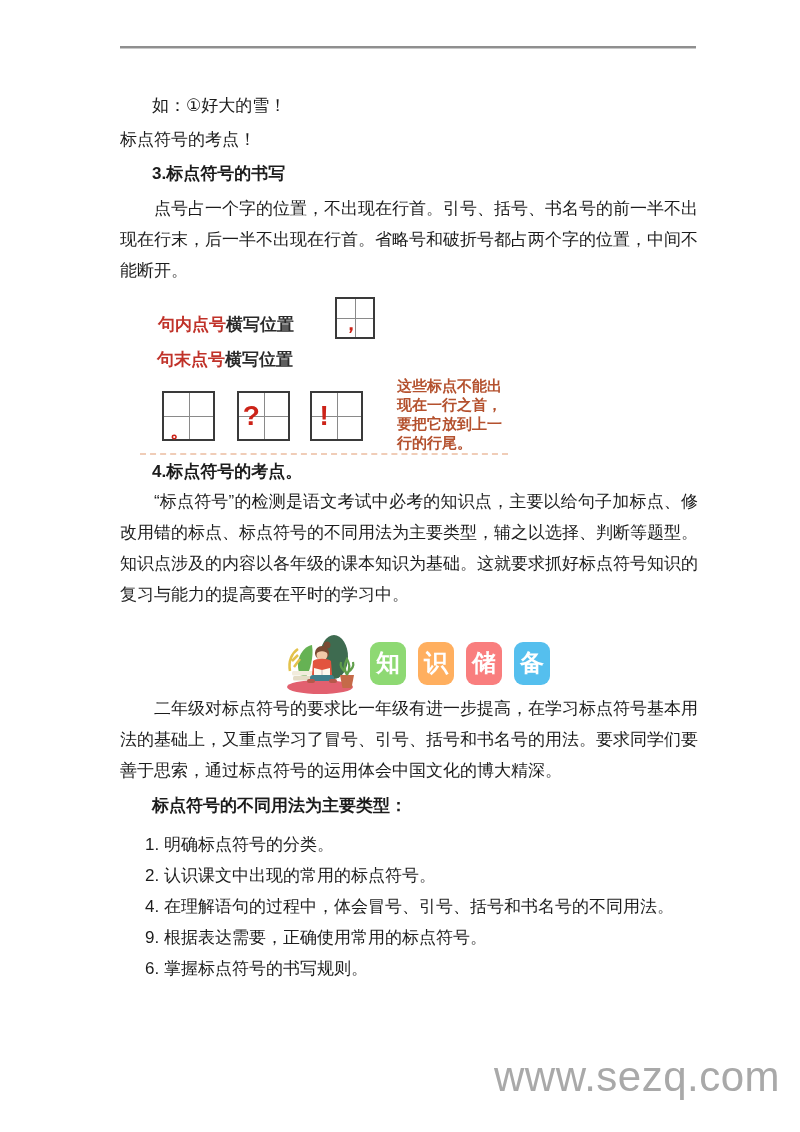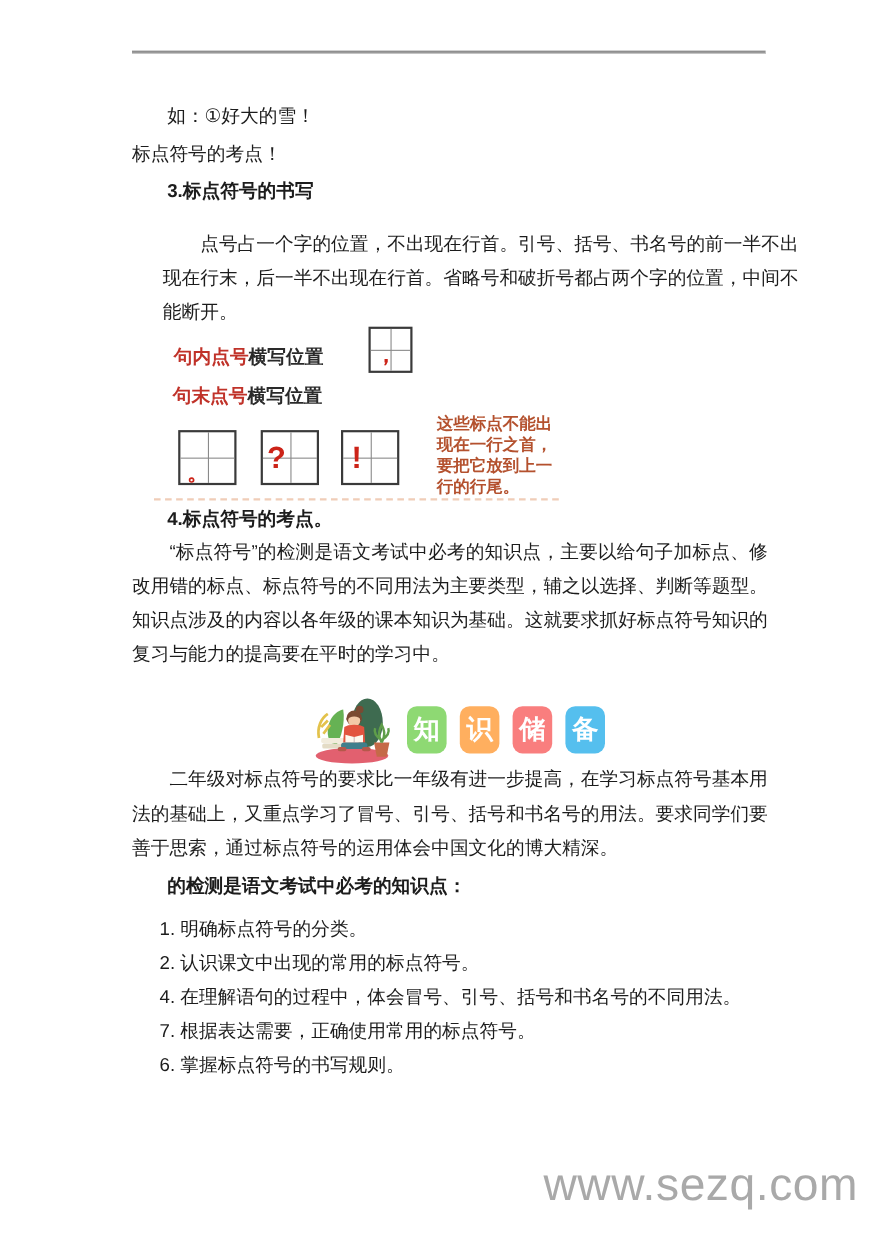--- a/index.html
+++ b/index.html
@@ -45,21 +45,21 @@
 
 <div class="page">
 
   <div class="divider"></div>
 
   <div class="tline" style="top:94px;left:152px;">如：①好大的雪！</div>
   <div class="tline" style="top:128px;left:120px;">标点符号的考点！</div>
 
   <div class="tline bold" style="top:162px;left:152px;">3.标点符号的书写</div>
 
-  <p class="para" style="top:206px;margin-left:28px;">点号占一个字的位置，不出现在行首。引号、括号、书名号的前一半不出现在行末，后一半不出现在行首。省略号和破折号都占两个字的位置，中间不能断开。</p>
+  <p class="para" style="top:193px;">点号占一个字的位置，不出现在行首。引号、括号、书名号的前一半不出现在行末，后一半不出现在行首。省略号和破折号都占两个字的位置，中间不能断开。</p>
 
   <div class="figure">
 
     <div class="fig-label" style="top:22px;left:38px;">
       <span class="red">句内点号</span><span class="blk">横写位置</span>
     </div>
 
     <div class="pgrid" style="top:4px;left:215px;width:40px;height:42px;">
       <span class="hline"></span>
       <span class="vline"></span>
@@ -126,24 +126,24 @@
     <div class="blocks">
       <div class="blk-tile blk-green">知</div>
       <div class="blk-tile blk-orange">识</div>
       <div class="blk-tile blk-pink">储</div>
       <div class="blk-tile blk-blue">备</div>
     </div>
   </div>
 
   <p class="para" style="top:693px;">二年级对标点符号的要求比一年级有进一步提高，在学习标点符号基本用法的基础上，又重点学习了冒号、引号、括号和书名号的用法。要求同学们要善于思索，通过标点符号的运用体会中国文化的博大精深。</p>
 
-  <div class="tline bold" style="top:794px;left:152px;">的检测是语文考试中必考的知识点：</div>
+  <div class="tline bold" style="top:794px;left:152px;">标点符号的不同用法为主要类型：</div>
 
   <div class="klist">
     <div>1. 明确标点符号的分类。</div>
     <div>2. 认识课文中出现的常用的标点符号。</div>
     <div>4. 在理解语句的过程中，体会冒号、引号、括号和书名号的不同用法。</div>
-    <div>7. 根据表达需要，正确使用常用的标点符号。</div>
+    <div>9. 根据表达需要，正确使用常用的标点符号。</div>
     <div>6. 掌握标点符号的书写规则。</div>
   </div>
 
   <div class="watermark">www.sezq.com</div>
 </div>
 
 </body></html>

